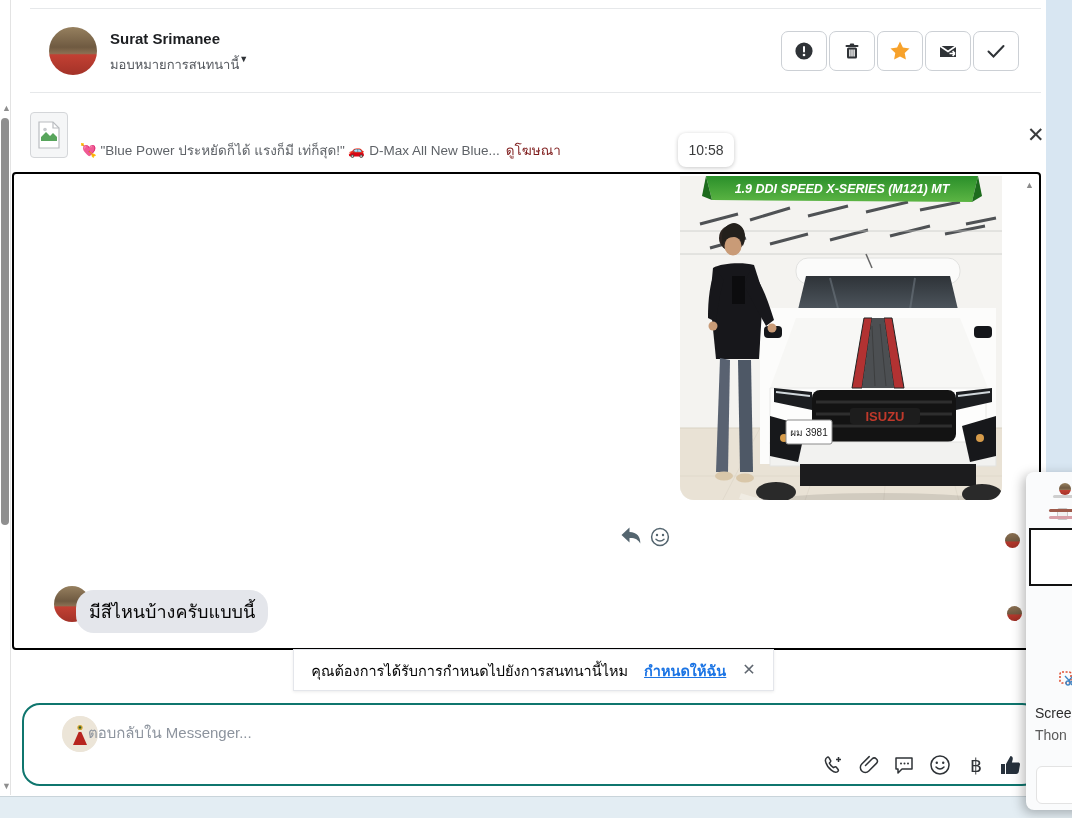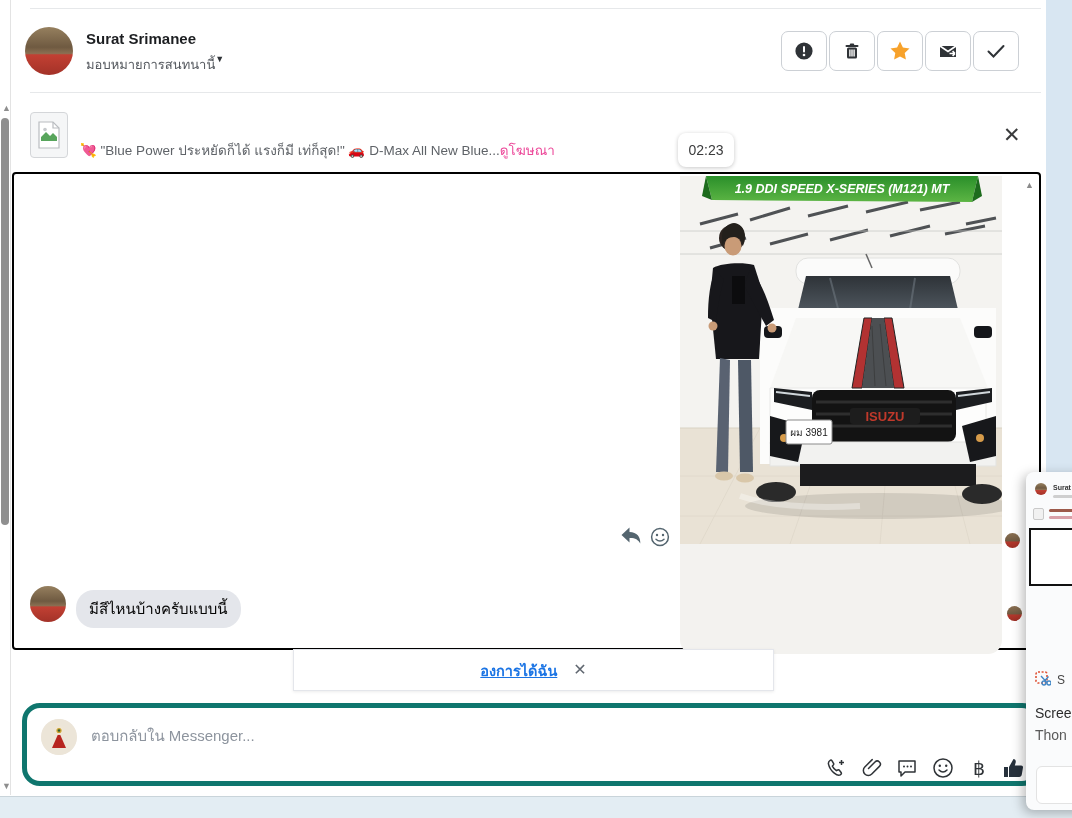--- a/index.html
+++ b/index.html
@@ -1,60 +1,60 @@
 <!DOCTYPE html>
 <html><head>
 <meta charset="utf-8">
 <style>
   html,body{margin:0;padding:0;background:#fff;}
   *{box-sizing:border-box;}
   .screen{position:relative;width:1072px;height:818px;overflow:hidden;
           font-family:"Liberation Sans","DejaVu Sans",sans-serif;color:#050505;background:#fff;}
-  .abs{position:absolute;}
+  .abs{position:absolute;margin-left:24px;}
   .line{position:absolute;background:#e6e8ea;}
   
   .lsb-arrow{position:absolute;color:#8e8e8e;font-size:9px;line-height:9px;}
   .lsb-thumb{position:absolute;left:1px;width:8px;border-radius:4px;background:#8f8f8f;}
   
   .avatar{border-radius:50%;background:linear-gradient(180deg,#96805f 0%,#6f5a41 42%,#8a6f52 55%,#c24033 58%,#a33228 100%);}
   .hname{font-size:15px;font-weight:bold;color:#1c1e21;}
   .hsub{font-size:13px;color:#55595f;display:flex;cursor:pointer;}
   .caret{font-size:9px;color:#2f3337;}
   .tbtn{position:absolute;top:31px;width:46px;height:40px;border:1px solid #ccd0d5;border-radius:7px;
         background:#fff;display:flex;align-items:center;justify-content:center;cursor:pointer;}
   .tbtn svg{display:block;}
   
   .thumb{position:absolute;left:30px;top:112px;width:38px;height:46px;border:1px solid #d4d6d9;border-radius:4px;background:#f5f6f7;display:flex;align-items:center;justify-content:center;}
   .ad-title{position:absolute;left:80px;top:115px;font-size:15px;font-weight:bold;color:#050505;white-space:nowrap;}
   .ad-desc{position:absolute;left:80px;top:139px;font-size:13.5px;color:#5f6368;white-space:nowrap;}
-  .ad-link{color:#ec4899;cursor:pointer;}
+  .ad-link{color:#7f1d1d;margin-left:6px;cursor:pointer;}
   .xclose{color:#3a3b3c;font-size:18px;line-height:18px;cursor:pointer;}
   
   .pill{position:absolute;left:678px;top:133px;width:56px;height:34px;background:#fff;border-radius:8px;
         box-shadow:0 1px 4px rgba(0,0,0,.22);display:flex;align-items:center;justify-content:center;
         font-size:14px;color:#3a3b3c;}
   
   .blackbox{position:absolute;left:12px;top:172px;width:1029px;height:478px;border:2px solid #000;border-radius:4px;background:#fff;}
-  .imgwrap{position:absolute;left:666px;top:2px;width:322px;height:478px;border-radius:0 0 14px 14px;overflow:hidden;background:#f3f2ef;}
+  .imgwrap{position:absolute;left:666px;top:2px;width:322px;height:324px;border-radius:0 0 14px 14px;overflow:hidden;background:#f3f2ef;}
   .boxscroll{position:absolute;right:5px;top:6px;color:#8a8a8a;font-size:9px;}
   .hoveric{position:absolute;color:#54656f;}
   .seen{position:absolute;width:15px;height:15px;border-radius:50%;
         background:linear-gradient(180deg,#8a6f52 0%,#6f5a41 55%,#b4382c 58%,#9c2f25 100%);}
   .sentby{position:absolute;right:39px;top:384px;font-size:14px;color:#65676b;display:flex;align-items:center;gap:5px;white-space:nowrap;}
   .sender{font-size:15px;font-weight:bold;color:#050505;}
   .qbadge{width:15px;height:15px;border-radius:50%;background:#606a73;color:#fff;font-size:10px;font-weight:bold;
           display:inline-flex;align-items:center;justify-content:center;}
-  .bubble{position:absolute;left:62px;top:416px;background:#e4e6eb;border-radius:18px;padding:7px 13px;font-size:15px;color:#050505;white-space:nowrap;}
+  .bubble{position:absolute;left:62px;top:416px;background:#e4e6eb;border-radius:18px;padding:7px 13px;font-size:18px;color:#050505;white-space:nowrap;}
   
   .toast{position:absolute;left:293px;top:649px;width:481px;height:42px;background:#fff;border:1px solid #e4e6eb;
          box-shadow:0 1px 3px rgba(0,0,0,.08);display:flex;align-items:center;justify-content:center;gap:16px;z-index:5;}
   .toast-q{font-size:14.5px;color:#050505;white-space:nowrap;}
   .toast-a{font-size:14.5px;font-weight:bold;color:#1b74e4;text-decoration:underline;white-space:nowrap;cursor:pointer;}
   
-  .composer{position:absolute;left:22px;top:703px;width:1018px;height:83px;border:5px solid #0f766e;border-radius:18px;background:#fff;}
+  .composer{position:absolute;left:22px;top:703px;width:1018px;height:83px;border:2px solid #0f766e;border-radius:18px;background:#fff;}
   .ph{position:absolute;left:64px;top:16px;font-size:15px;color:#8d949e;}
   .cic{position:absolute;top:47px;width:26px;height:26px;display:flex;align-items:center;justify-content:center;cursor:pointer;}
   .baht{font-size:19px;color:#2f3337;font-weight:normal;}
   
   .strip{position:absolute;left:1046px;top:0;width:26px;height:818px;background:#d8e6f2;}
   .band{position:absolute;left:0;top:796px;width:1072px;height:22px;background:#e3edf3;border-top:1px solid #c9d4da;}
   
   .card{position:absolute;left:1026px;top:472px;width:150px;height:338px;background:#fafbfc;border-radius:8px;
         box-shadow:-3px 3px 12px rgba(0,0,0,.28);z-index:8;padding:0;}
   .mini-name{font-size:7px;font-weight:bold;color:#333;}
@@ -128,21 +128,21 @@
       <path d="M16 1v6h6" fill="none" stroke="#b9bcc0" stroke-width="1.2"></path>
       <path d="M4 16l5-5 4 4 3-3 4 4v4H4z" fill="#58a55c"></path>
       <circle cx="8" cy="8.5" r="1.8" fill="#c7cacd"></circle>
     </svg>
   </div>
   <div class="ad-desc">
     <span>💘 "Blue Power ประหยัดก็ได้ แรงก็มี เท่ก็สุด!" 🚗 D-Max All New Blue...</span><span class="ad-link">ดูโฆษณา</span>
   </div>
   <div class="abs xclose" style="left:1003px;top:126px;font-size:21px;">✕</div>
 
-  <div class="pill">02:23</div>
+  <div class="pill">10:58</div>
 
   <div class="blackbox">
     <div class="boxscroll">▲</div>
 
     <div class="imgwrap">
       <svg width="322" height="368" viewBox="0 0 322 368">
         <defs>
           <linearGradient id="grn" x1="0" y1="0" x2="0" y2="1">
             <stop offset="0" stop-color="#2a8f2a"></stop>
               <stop offset="1" stop-color="#5cb544"></stop>
@@ -249,21 +249,22 @@
     <div class="seen" style="left:991px;top:359px;"></div>
 
 
     <div class="abs avatar" style="left:16px;top:412px;width:36px;height:36px;"></div>
     <div class="bubble">มีสีไหนบ้างครับแบบนี้</div>
 
     <div class="seen" style="left:993px;top:432px;"></div>
   </div>
 
   <div class="toast">
-    <span class="toast-a">องการได้ฉัน</span>
+    <span class="toast-q">คุณต้องการได้รับการกำหนดไปยังการสนทนานี้ไหม</span>
+    <span class="toast-a">กำหนดให้ฉัน</span>
     <span class="xclose" style="font-size:16px;color:#606770;">✕</span>
   </div>
 
   <div class="composer">
     <div class="abs" style="left:14px;top:11px;width:36px;height:36px;border-radius:50%;overflow:hidden;background:#efe9df;">
       <svg width="36" height="36" viewBox="0 0 36 36">
           <circle cx="18" cy="18" r="18" fill="#ece5d8"></circle>
           <path d="M18 13l-7 16h14z" fill="#b7241f"></path>
           <circle cx="18" cy="11.5" r="4.5" fill="#f0e6d4"></circle>
           <circle cx="18" cy="11.5" r="2.6" fill="#caa22f"></circle>

